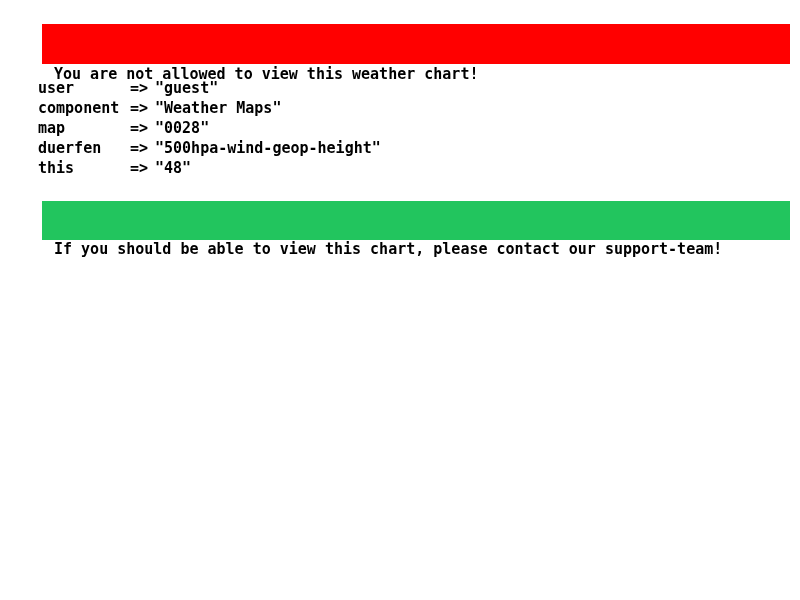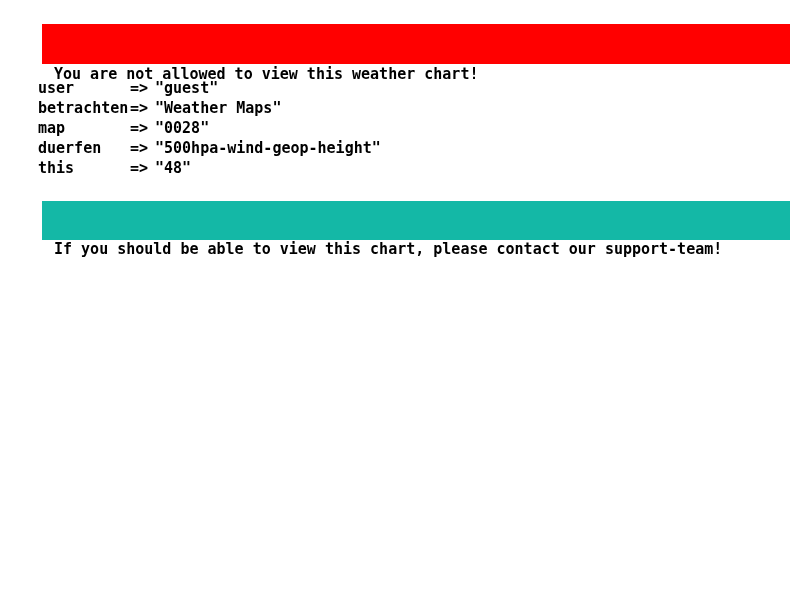--- a/index.html
+++ b/index.html
@@ -81,39 +81,39 @@
     <div>You are not allowed to view this weather chart!</div>
   </div>
 
   <div class="details">
     <div class="kv-row">
       <span class="kv-key">user</span>
       <span class="kv-arrow">=&gt;</span>
       <span class="kv-value">"guest"</span>
     </div>
     <div class="kv-row">
-      <span class="kv-key">betrachten</span>
+      <span class="kv-key">component</span>
       <span class="kv-arrow">=&gt;</span>
       <span class="kv-value">"Weather Maps"</span>
     </div>
     <div class="kv-row">
       <span class="kv-key">map</span>
       <span class="kv-arrow">=&gt;</span>
       <span class="kv-value">"0028"</span>
     </div>
     <div class="kv-row">
       <span class="kv-key">duerfen</span>
       <span class="kv-arrow">=&gt;</span>
       <span class="kv-value">"500hpa-wind-geop-height"</span>
     </div>
     <div class="kv-row">
       <span class="kv-key">this</span>
       <span class="kv-arrow">=&gt;</span>
       <span class="kv-value">"48"</span>
     </div>
   </div>
 
-  <div class="banner banner-support" style="background-color: #14b8a6;">
+  <div class="banner banner-support" style="background-color: #22c55e;">
     <div>If you should be able to view this chart, please contact our support-team!</div>
   </div>
 
 
 </div>
 
 </body></html>

